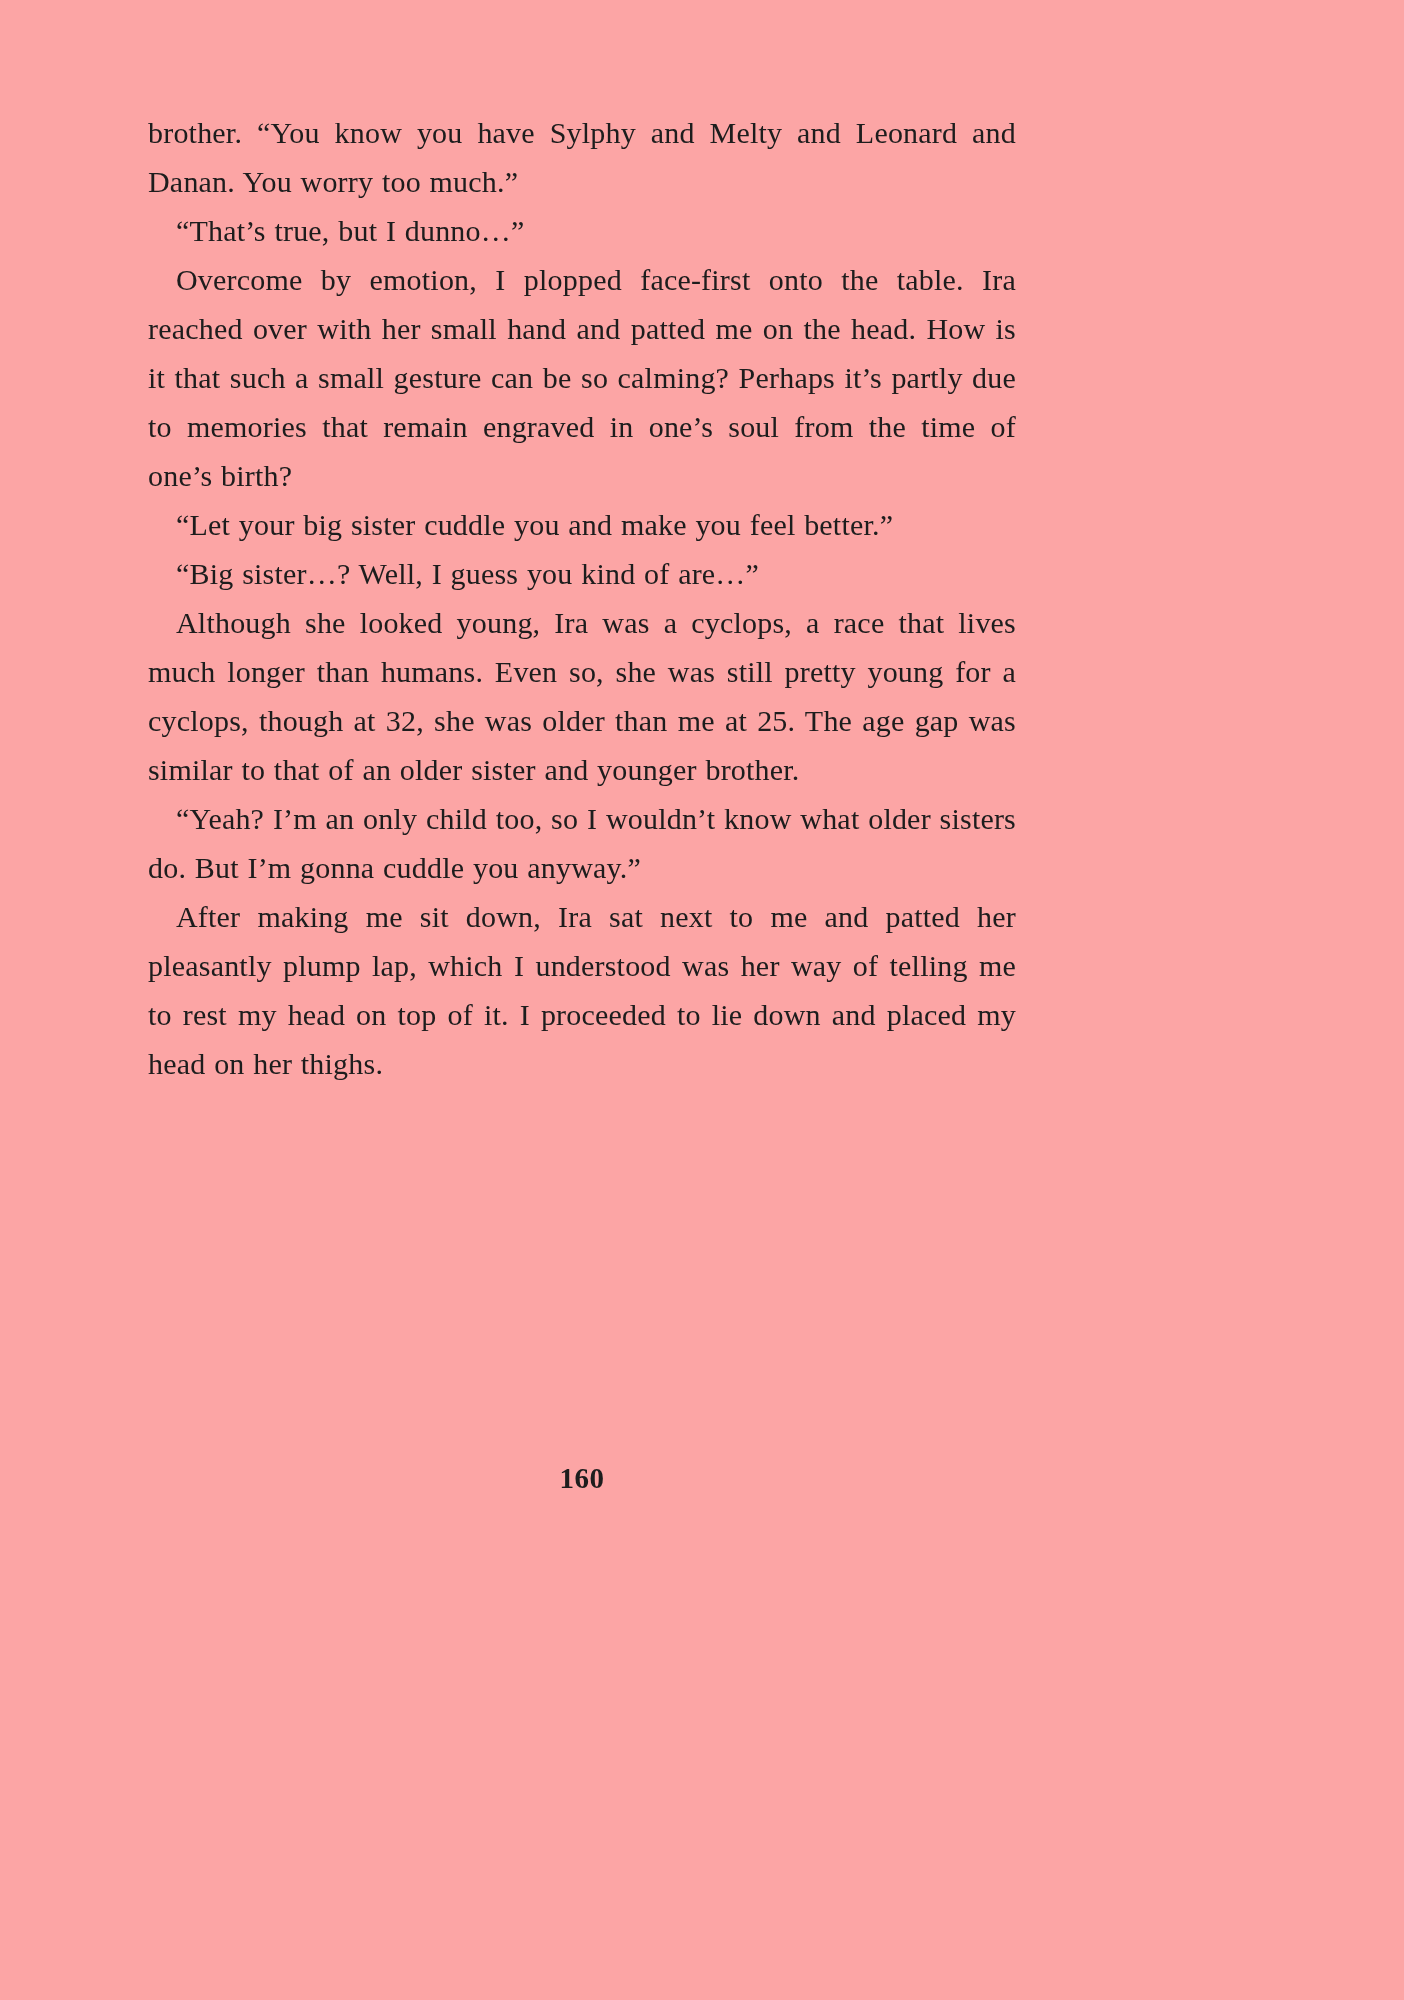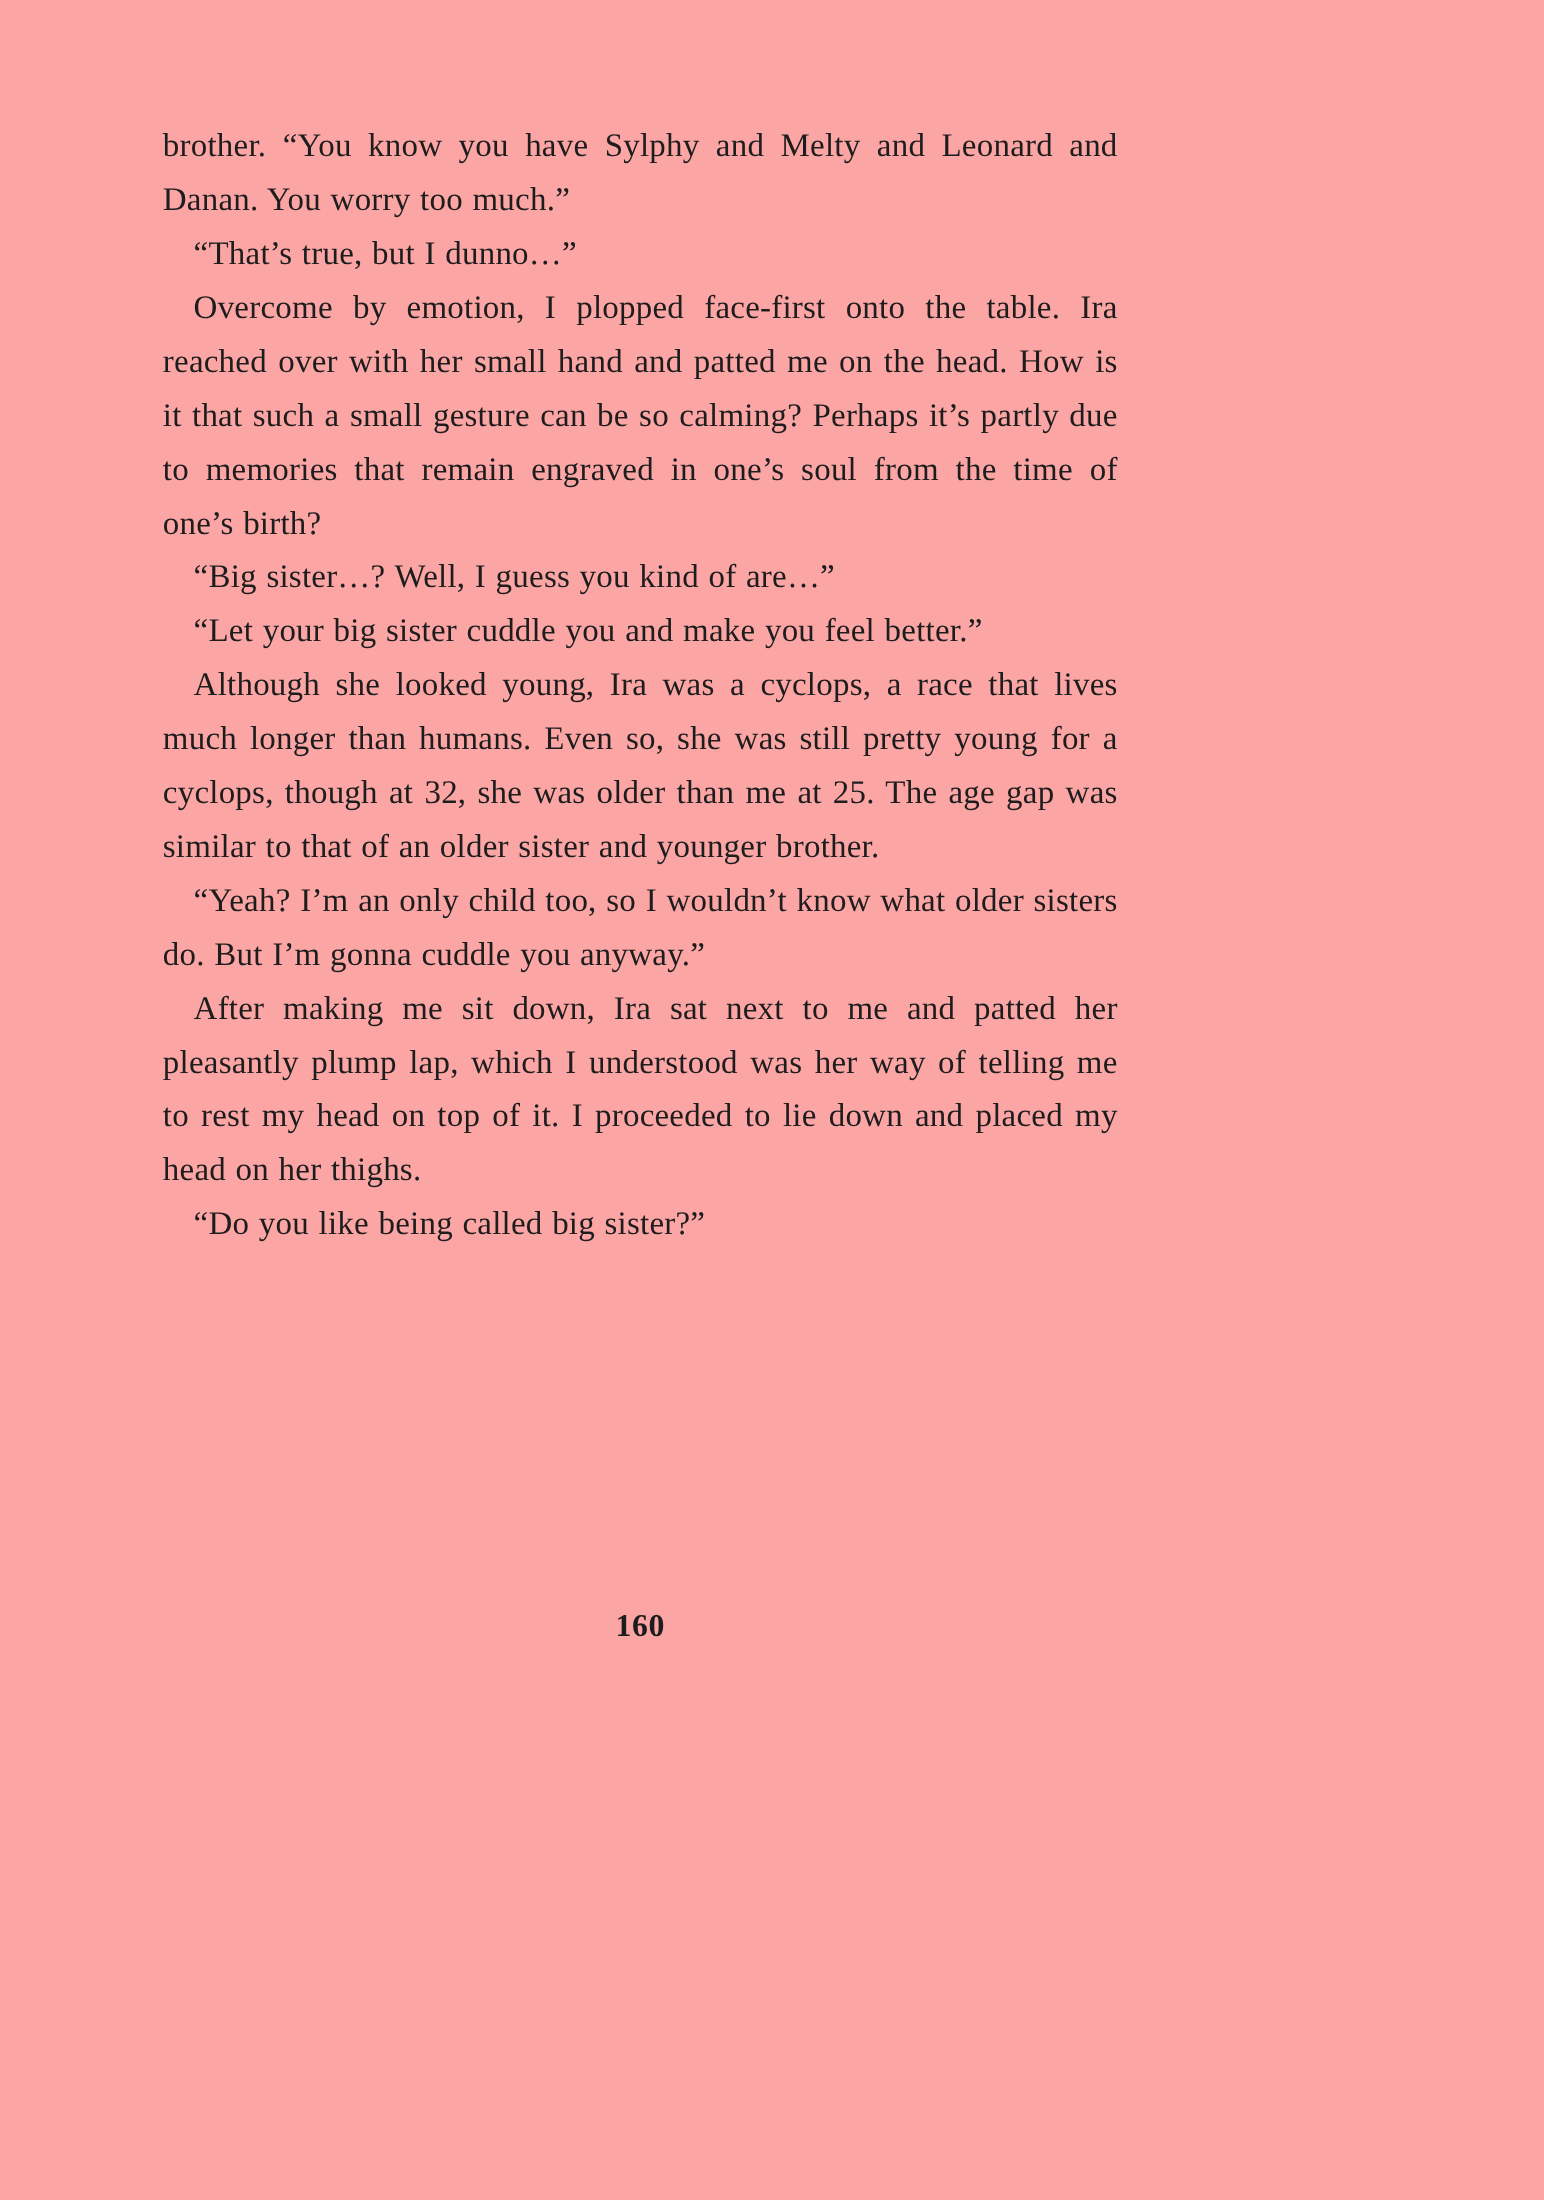--- a/index.html
+++ b/index.html
@@ -47,21 +47,20 @@
   }
 </style>
 </head>
 <body>
 
 <div class="page">
   <div class="text-block">
       <p class="first">brother. “You know you have Sylphy and Melty and Leonard and Danan. You worry too much.”</p>
       <p>“That’s true, but I dunno…”</p>
       <p>Overcome by emotion, I plopped face-first onto the table. Ira reached over with her small hand and patted me on the head. How is it that such a small gesture can be so calming? Perhaps it’s partly due to memories that remain engraved in one’s soul from the time of one’s birth?</p>
+      <p>“Let your big sister cuddle you and make you feel better.”</p>
       <p>“Big sister…? Well, I guess you kind of are…”</p>
-      <p>“Let your big sister cuddle you and make you feel better.”</p>
       <p>Although she looked young, Ira was a cyclops, a race that lives much longer than humans. Even so, she was still pretty young for a cyclops, though at 32, she was older than me at 25. The age gap was similar to that of an older sister and younger brother.</p>
       <p>“Yeah? I’m an only child too, so I wouldn’t know what older sisters do. But I’m gonna cuddle you anyway.”</p>
       <p>After making me sit down, Ira sat next to me and patted her pleasantly plump lap, which I understood was her way of telling me to rest my head on top of it. I proceeded to lie down and placed my head on her thighs.</p>
-      <p>“Do you like being called big sister?”</p>
     </div>
   <div class="page-number">160</div>
 </div>
 
 </body></html>

